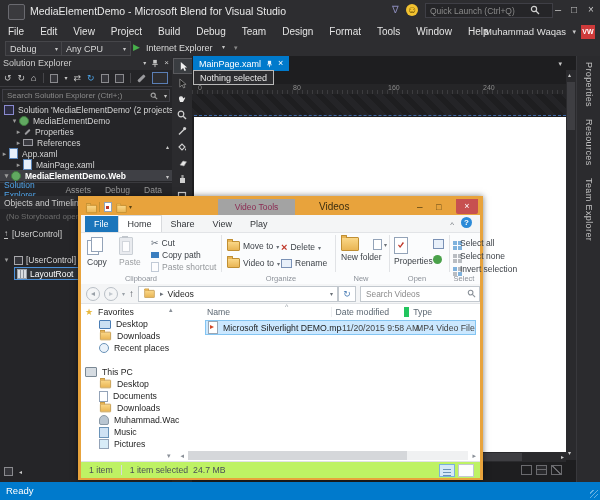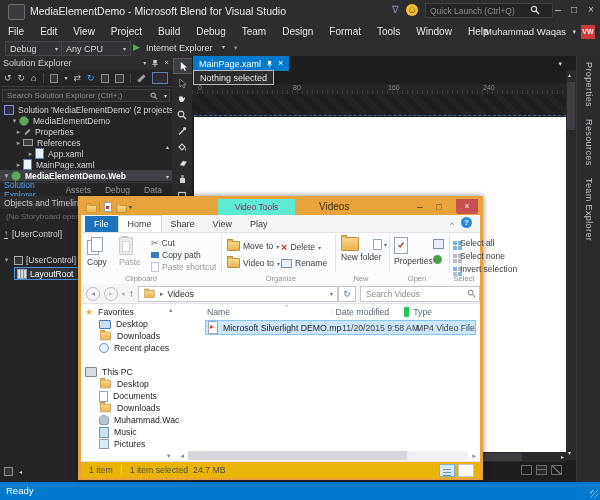--- a/index.html
+++ b/index.html
@@ -159,21 +159,21 @@
     <div class="se-row" style="padding-left:14px">
       <span class="exp">▸</span>
       <span class="wrenchbar" style="width:7px;height:2px;margin:0 4px 0 1px"></span>
       <span>Properties</span>
     </div>
     <div class="se-row" style="padding-left:14px">
       <span class="exp">▸</span>
       <span class="refic" style="margin-right:4px"></span>
       <span>References</span>
     </div>
-    <div class="se-row" style="padding-left:26px">
+    <div class="se-row" style="padding-left:0">
       <span class="exp">▸</span>
       <span class="xamlic" style="margin-right:4px"></span>
       <span>App.xaml</span>
     </div>
     <div class="se-row" style="padding-left:14px">
       <span class="exp">▸</span>
       <span class="xamlic" style="margin-right:4px"></span>
       <span>MainPage.xaml</span>
     </div>
     <div class="se-row" style="padding-left:2px;background:#3F4045;color:#FFFFFF;font-weight:bold">
@@ -324,21 +324,21 @@
 
 <div class="abs" style="left:78px;top:196px;width:399px;height:278px;border:3px solid #E8A33C;background:#F4F5F6;z-index:50;box-shadow:0 0 6px rgba(0,0,0,.5)">
 
   <div class="abs" style="left:0;top:0;width:100%;height:16px;background:#E8A33C">
     <span class="fold" style="position:absolute;left:4px;top:5px;transform:scale(.85)"></span>
     <span class="abs" style="left:18px;top:3px;width:1px;height:10px;background:#C08F33"></span>
     <span class="page" style="position:absolute;left:23px;top:3px;width:6px;height:8px"></span>
     <span class="abs" style="left:25px;top:7px;width:3px;height:3px;background:#C0392B"></span>
     <span class="fold" style="position:absolute;left:34px;top:5px;transform:scale(.8)"></span>
     <span class="abs ic" style="left:48px;top:5px;font-size:6px;color:#5A4312">▾</span>
-    <div class="abs" style="left:137px;top:0;width:77px;height:16px;background:#5eead4;text-align:center;line-height:16px;font-size:8.5px;color:#8B2A52">Video Tools</div>
+    <div class="abs" style="left:137px;top:0;width:77px;height:16px;background:#a3a3a3;text-align:center;line-height:16px;font-size:8.5px;color:#8B2A52">Video Tools</div>
     <span class="abs" style="left:238px;top:2px;font-size:10px;color:#3A2E10">Videos</span>
     <span class="abs" style="left:336px;top:2px;font-size:10px;color:#5A4312">–</span>
     <span class="abs" style="left:355px;top:2.5px;font-size:9px;color:#5A4312">□</span>
     <span class="abs" style="left:375px;top:0;width:22px;height:15px;background:#C75050;color:#FFF;font-size:9px;text-align:center;line-height:15px;border-radius:0 0 2px 2px">×</span>
   </div>
 
   <div class="abs row" style="left:0;top:16px;width:100%;height:17px;background:#F4F5F6">
     <div class="wtab" style="background:#1B75BB;color:#FFFFFF;margin-left:4px">File</div>
     <div class="wtab" style="background:#FFFFFF;border:1px solid #D8DADD;border-bottom:none">Home</div>
     <div class="wtab">Share</div>
@@ -526,21 +526,21 @@
 
   <div class="abs row" style="left:0;top:251px;width:100%;height:11px;background:#FFFFFF">
     <span style="margin-left:86px;font-size:7px;color:#8A9098">▾</span>
     <span style="margin-left:10px;font-size:7px;color:#8A9098">◂</span>
     <div style="flex:1;height:9px;background:#F0F1F2;margin:0 4px;position:relative">
       <div class="abs" style="left:0;top:0;width:78%;height:9px;background:#D5D7DA"></div>
     </div>
     <span style="margin-right:4px;font-size:7px;color:#8A9098">▸</span>
   </div>
 
-  <div class="abs row" style="left:0;top:262px;width:100%;height:16px;background:#eab308;border-top:1px solid #E0E2E5;font-size:8.7px;color:#4A5058">
+  <div class="abs row" style="left:0;top:262px;width:100%;height:16px;background:#bef264;border-top:1px solid #E0E2E5;font-size:8.7px;color:#4A5058">
     <span style="margin-left:8px">1 item</span>
     <span style="width:1px;height:10px;background:#D8DADD;margin:0 8px"></span>
     <span>1 item selected</span>
     <span style="margin-left:5px">24.7 MB</span>
     <div class="row" style="margin-left:auto;margin-right:6px;gap:3px">
       <span style="width:14px;height:11px;border:1px solid #7AB0DC;background:#D6E9F7;display:inline-block;background-image:repeating-linear-gradient(#D6E9F7 0 2px,#6A93B8 2px 3px);background-size:8px 100%;background-position:3px 2px;background-repeat:no-repeat"></span>
       <span style="width:14px;height:11px;border:1px solid #C2C8CE;background:#FDFDFD;display:inline-block"></span>
     </div>
   </div>
 </div>

